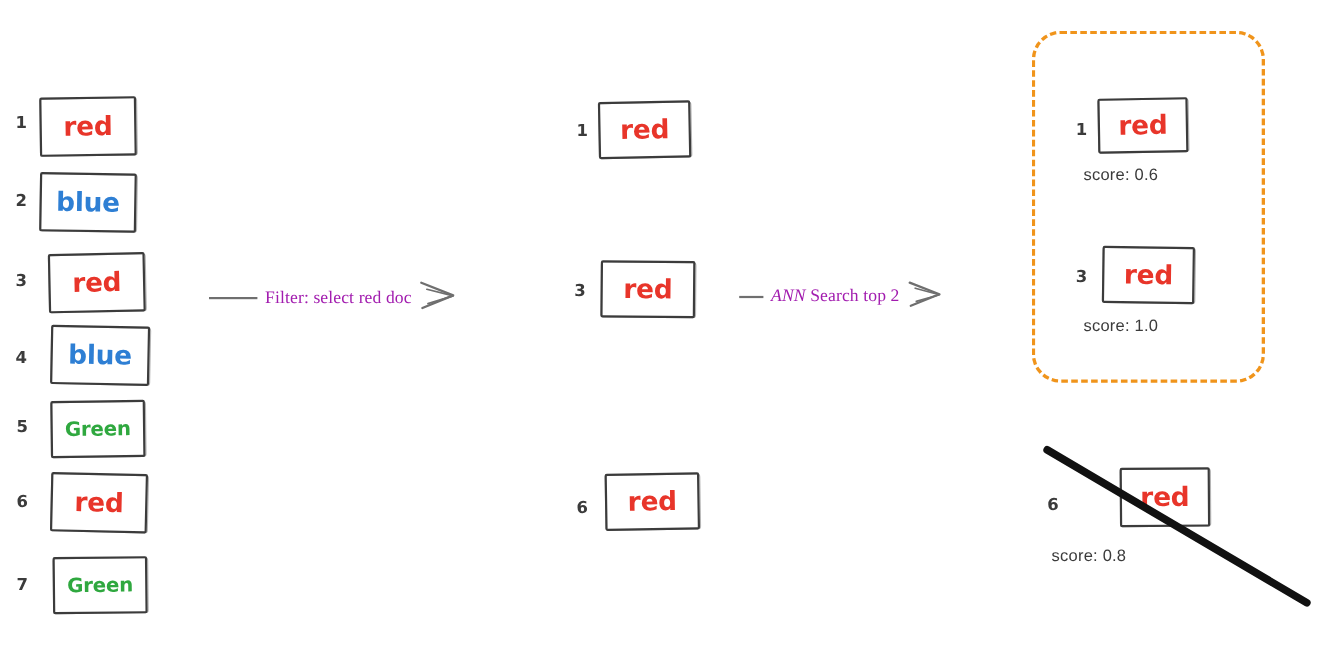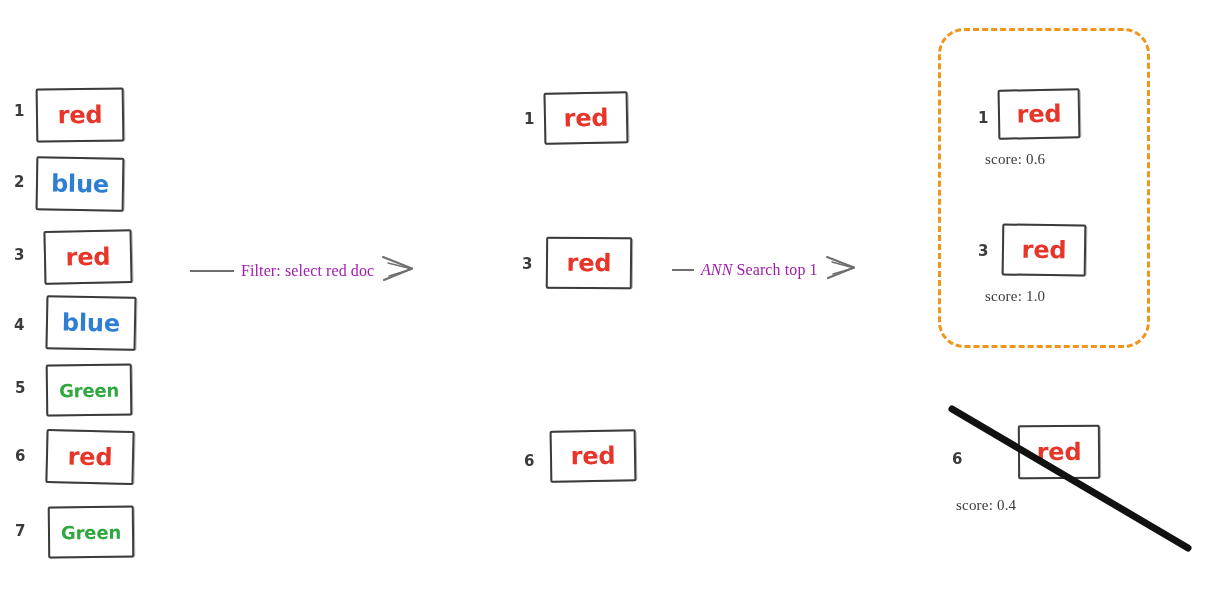--- a/index.html
+++ b/index.html
@@ -41,21 +41,21 @@
   }
   .doc .word{
     font-family:"DejaVu Sans", sans-serif;
     font-size:24px;
     font-weight:700;
     letter-spacing:-0.2px;
     user-select:none;
   }
   .doc .score{
     position:absolute;
-    font-family:Liberation Serif, serif;
+    font-family:Liberation Sans, sans-serif;
     font-size:15px;
     color:#3b3b3b;
     white-space:nowrap;
     letter-spacing:.2px;
   }
 
   
   .arrow{position:absolute;display:flex;align-items:center;}
   .arrow .tail{
     height:0;border-top:2px solid #6f6f6f;
@@ -191,21 +191,21 @@
       <span class="boxwrap" style="left:26px;top:0px;">
         <span class="box" style="width:86px;height:52px;transform:rotate(-0.9deg);">
           <span class="word" style="color:#e8352a;">red</span>
         </span>
       </span>
     </div>
   </div>
 
   <div class="arrow" style="left:672px;top:252px;">
     <span class="tail" style="width:22px;"></span>
-    <span class="lbl"><span class="em">ANN</span> <span>Search top 1</span></span>
+    <span class="lbl"><span class="em">ANN</span> <span>Search top 2</span></span>
     <span class="head">
       <svg width="34" height="32" viewBox="0 0 34 32">
         <path d="M2 5 L29 15.5 L3 26" fill="none" stroke="#6f6f6f" stroke-width="2.1" stroke-linecap="round" stroke-linejoin="round"></path>
         <path d="M7 10 L29 16 L8 22" fill="none" stroke="#6f6f6f" stroke-width="1.5" stroke-linecap="round" stroke-linejoin="round"></path>
       </svg>
     </span>
   </div>
 
   <div>
 
@@ -231,21 +231,21 @@
       <span class="score" style="left:7px;top:64px;">score: 1.0</span>
     </div>
 
     <div class="doc" style="left:952px;top:425px;">
       <span class="idx" style="left:0px;top:25px;">6</span>
       <span class="boxwrap" style="left:66px;top:0px;">
         <span class="box" style="width:82px;height:54px;transform:rotate(-0.4deg);">
           <span class="word" style="color:#e8352a;">red</span>
         </span>
       </span>
-      <span class="score" style="left:4px;top:72px;">score: 0.4</span>
+      <span class="score" style="left:4px;top:72px;">score: 0.8</span>
     </div>
 
     <svg class="strike" style="left:940px;top:400px;" width="260" height="160" viewBox="0 0 260 160">
       <line x1="12" y1="9" x2="248" y2="148" stroke="#111111" stroke-width="7" stroke-linecap="round"></line>
     </svg>
   </div>
 
 </div>
 
 </body></html>

